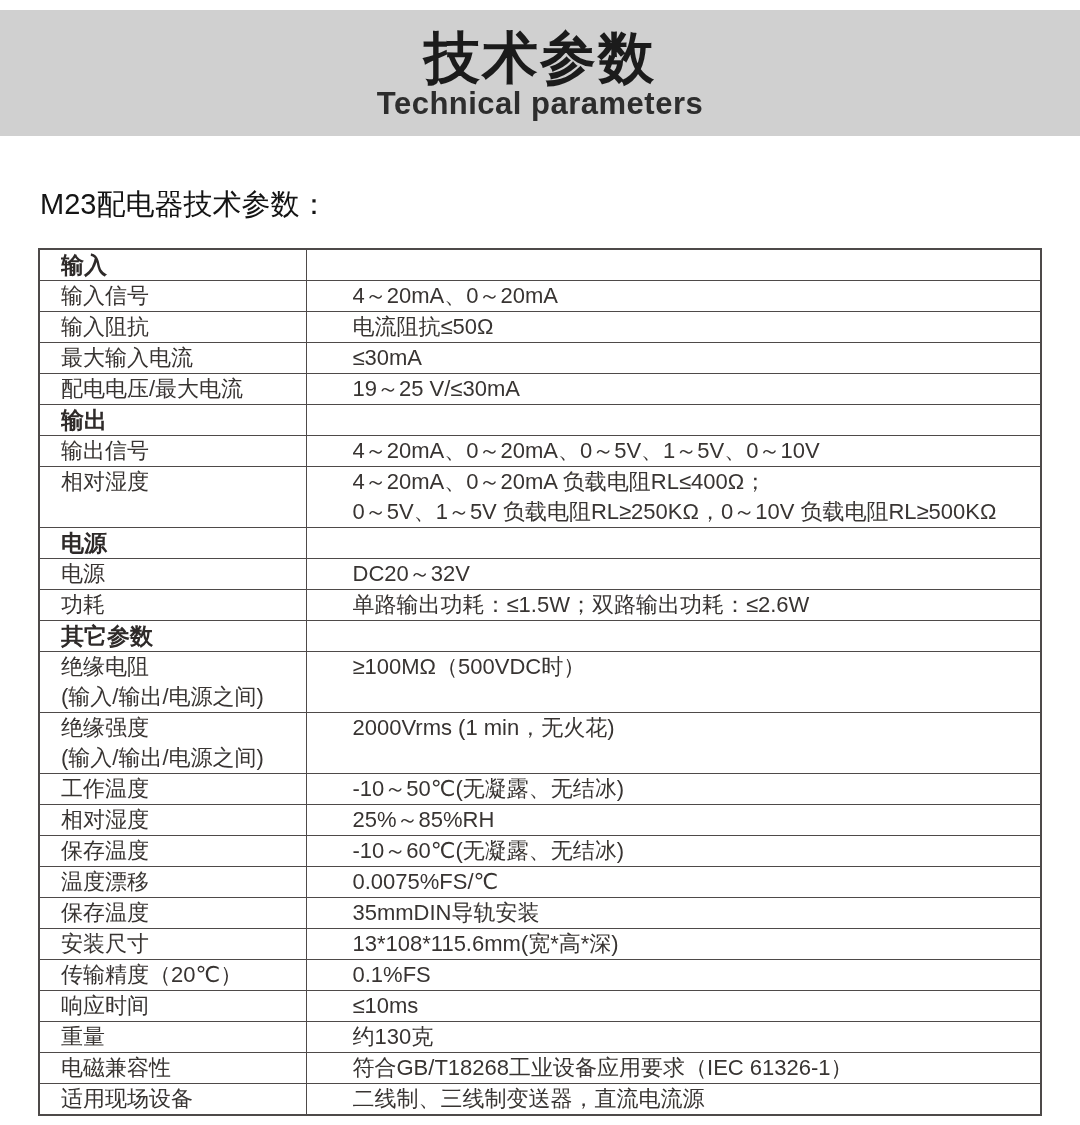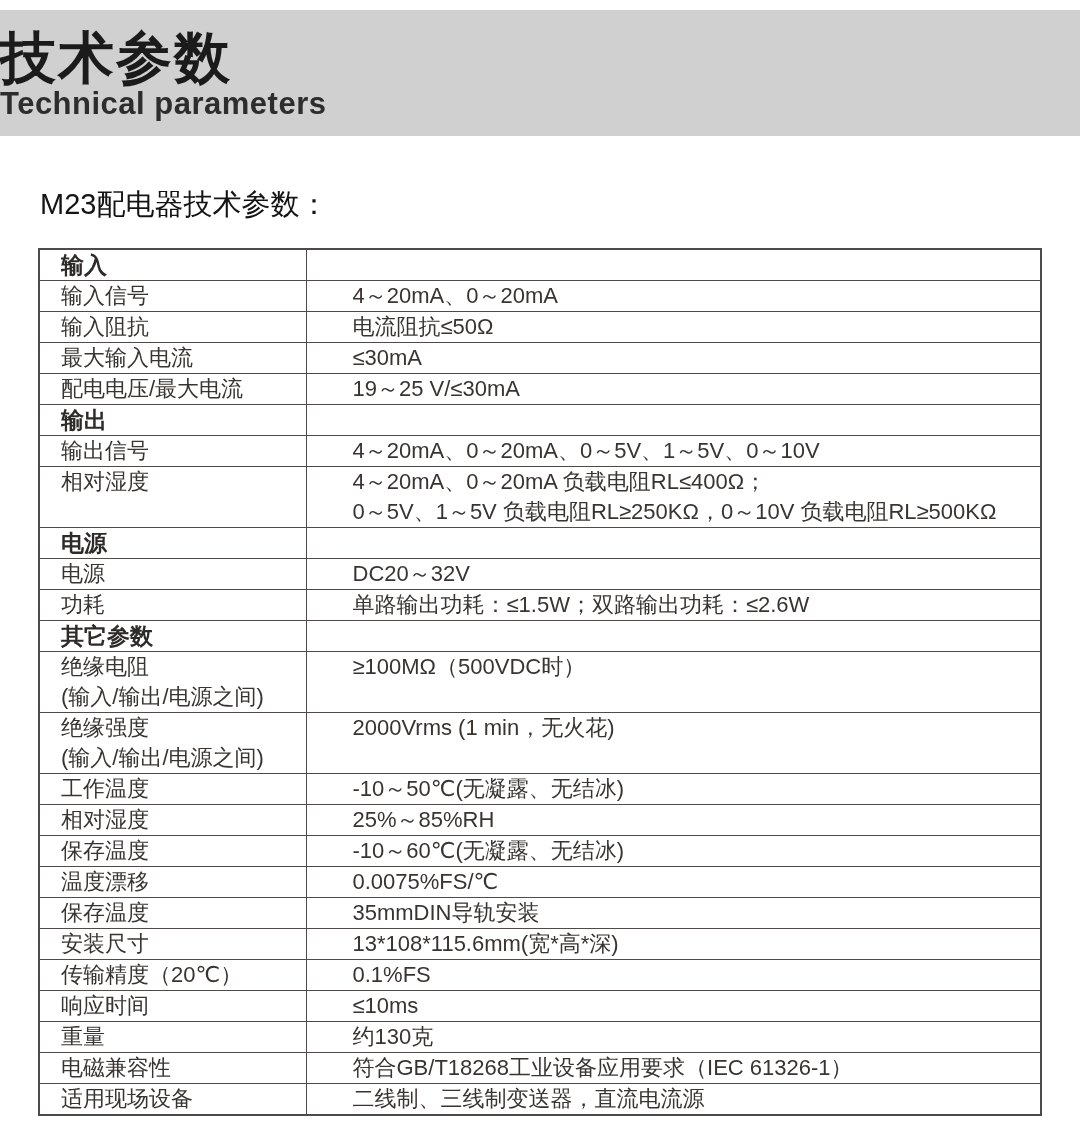--- a/index.html
+++ b/index.html
@@ -15,21 +15,21 @@
     background: #ffffff;
     overflow: hidden;
   }
   
   .band {
     margin-top: 10px;
     height: 126px;
     background: #d0d0d0;
     display: flex;
     flex-direction: column;
-    align-items: flex-start;
+    align-items: center;
     justify-content: center;
   }
   .band .title {
     margin: 0;
     font-size: 56px;
     line-height: 60px;
     font-weight: 700;
     color: #1b1b1b;
     letter-spacing: 2px;
   }

